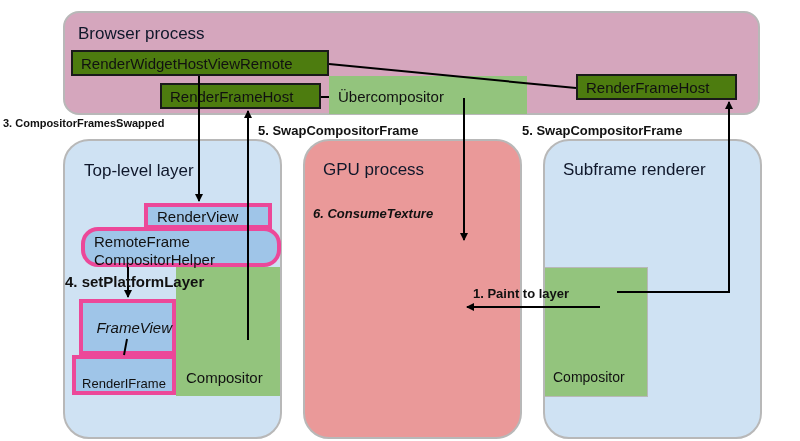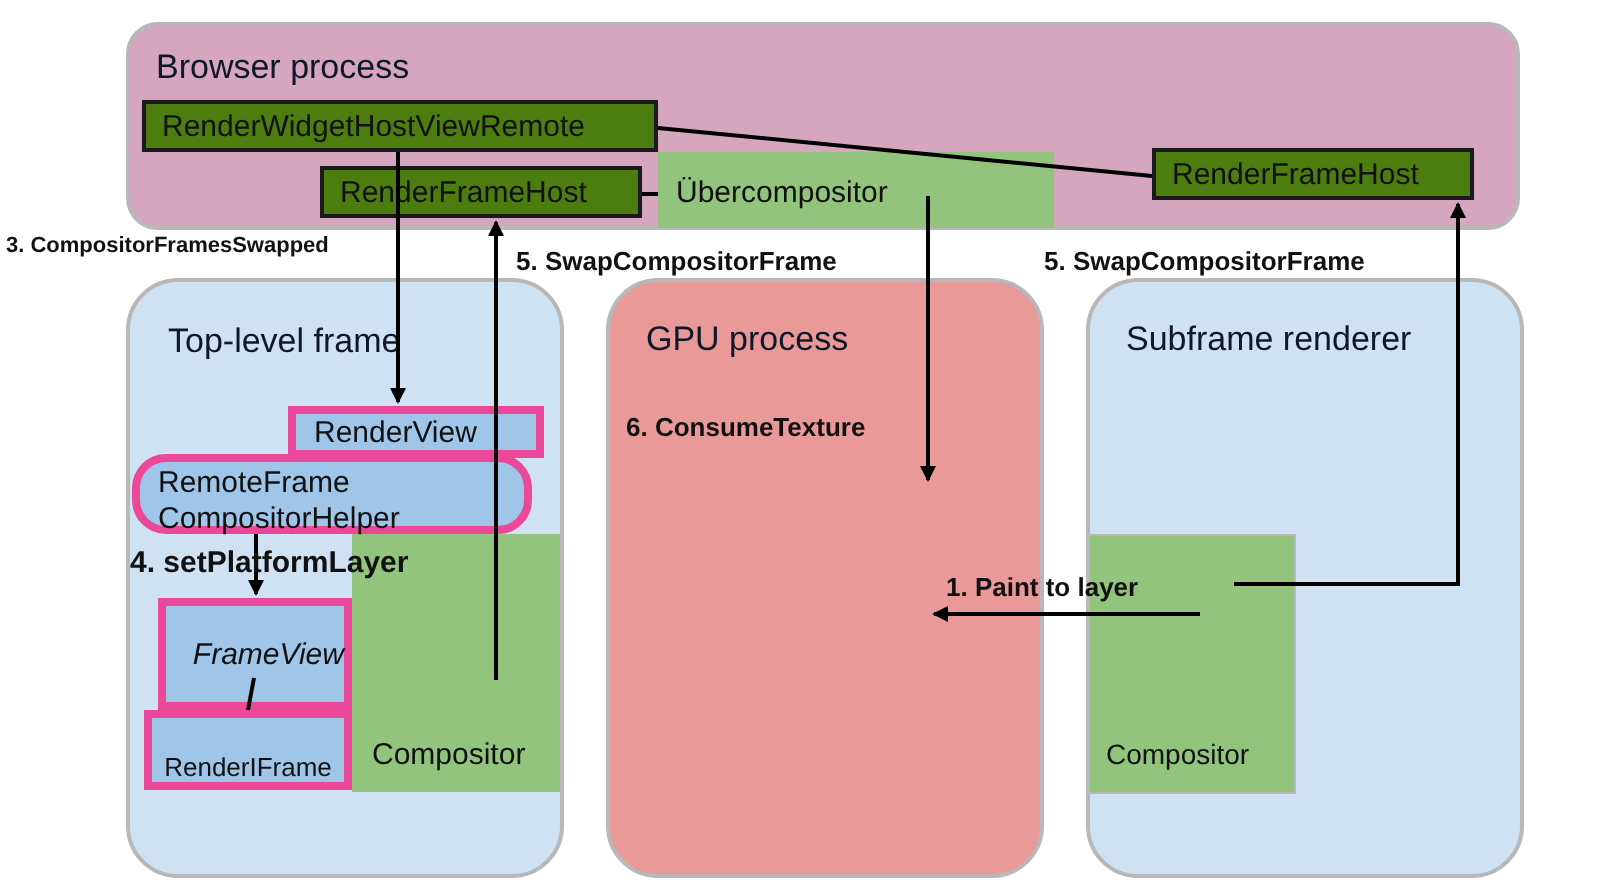--- a/index.html
+++ b/index.html
@@ -29,28 +29,28 @@
   </div>
 <div class="abs pinkbox" style="left:160px; top:83px; width:161px; height:26px;">
     <span>RenderFrameHost</span>
   </div>
 <div class="abs pinkbox" style="left:576px; top:74px; width:161px; height:26px;">
     <span>RenderFrameHost</span>
   </div>
 
 <div class="abs proc toplevel"></div>
 <div class="abs title" style="left:84px; top:160px; line-height:21px;">
-  <div>Top-level frame</div>
+  <div>Top-level layer</div>
 </div>
 <div class="abs green" style="left:176px; top:267px; width:104px; height:129px;"></div>
 <div class="abs" style="left:186px; top:369px; font-size:15px;">Compositor</div>
 <div class="abs bluebox" style="left:144px; top:203px; width:128px; height:26px; padding-left:9px; display:flex; align-items:center;">
     <span>RenderView</span>
   </div>
-<div class="abs bluebox" style="left:66px; top:227px; width:200px; height:40px; padding:2px 0 0 9px; line-height:18px;border-radius:17px;">
+<div class="abs bluebox" style="left:81px; top:227px; width:200px; height:40px; padding:2px 0 0 9px; line-height:18px;border-radius:17px;">
   <div>RemoteFrame</div>
   <div>CompositorHelper</div>
 </div>
 <div class="abs bluebox" style="left:79px; top:299px; width:97px; height:56px; display:flex; align-items:center; justify-content:flex-end;font-style:italic;">
     <span>FrameView</span>
   </div>
 <div class="abs bluebox" style="left:72px; top:355px; width:104px; height:40px; display:flex; align-items:flex-end; justify-content:center; font-size:13px;">
     <span>RenderIFrame</span>
   </div>
 
@@ -75,15 +75,15 @@
   <line x1="464" y1="98" x2="464" y2="240" stroke="#000" stroke-width="2" marker-end="url(#ah)"></line>
   <line x1="600" y1="307" x2="467" y2="307" stroke="#000" stroke-width="2" marker-end="url(#ah)"></line>
   <polyline points="617,292 729,292 729,102" fill="none" stroke="#000" stroke-width="2" marker-end="url(#ah)"></polyline>
   <line x1="128" y1="267" x2="128" y2="297" stroke="#000" stroke-width="2" marker-end="url(#ah)"></line>
   <line x1="127" y1="339" x2="124" y2="355" stroke="#000" stroke-width="2"></line>
 </svg>
 
 <div class="abs label" style="left:3px; top:117px; font-size:11px;">3. CompositorFramesSwapped</div>
 <div class="abs label" style="left:258px; top:123px;">5. SwapCompositorFrame</div>
 <div class="abs label" style="left:522px; top:123px;">5. SwapCompositorFrame</div>
-<div class="abs label" style="left:313px; top:206px;">6. ConsumeTexture</div>
+<div class="abs label" style="left:313px; top:206px;font-style:italic;">6. ConsumeTexture</div>
 <div class="abs label" style="left:65px; top:273px; font-size:15px;">4. setPlatformLayer</div>
 <div class="abs label" style="left:473px; top:286px;">1. Paint to layer</div>
 
 </body></html>

